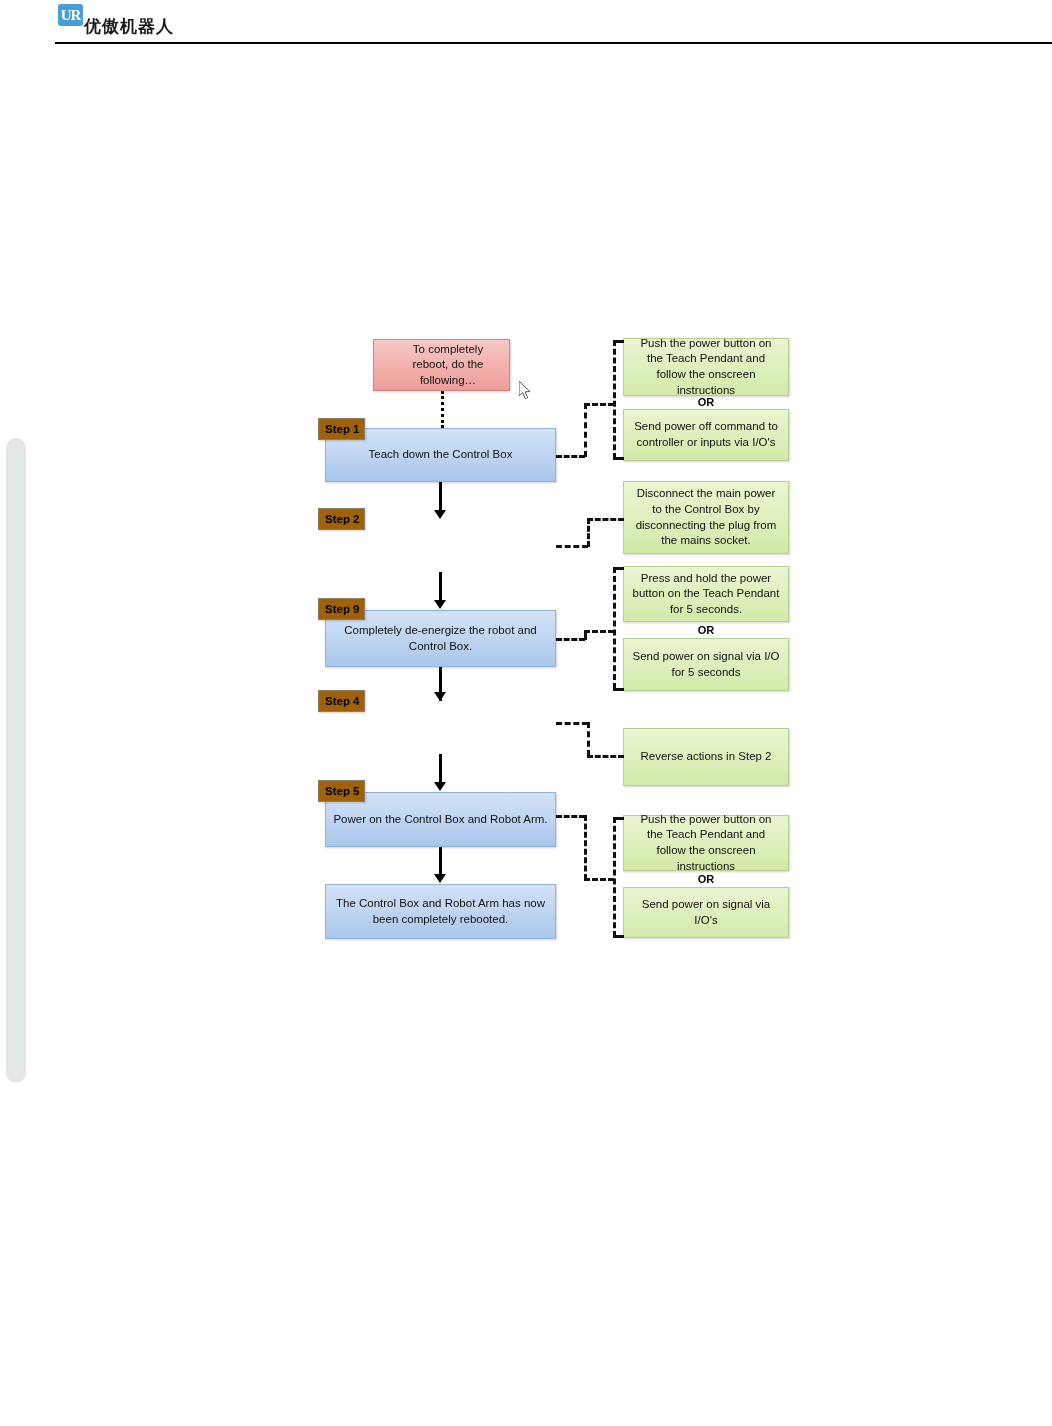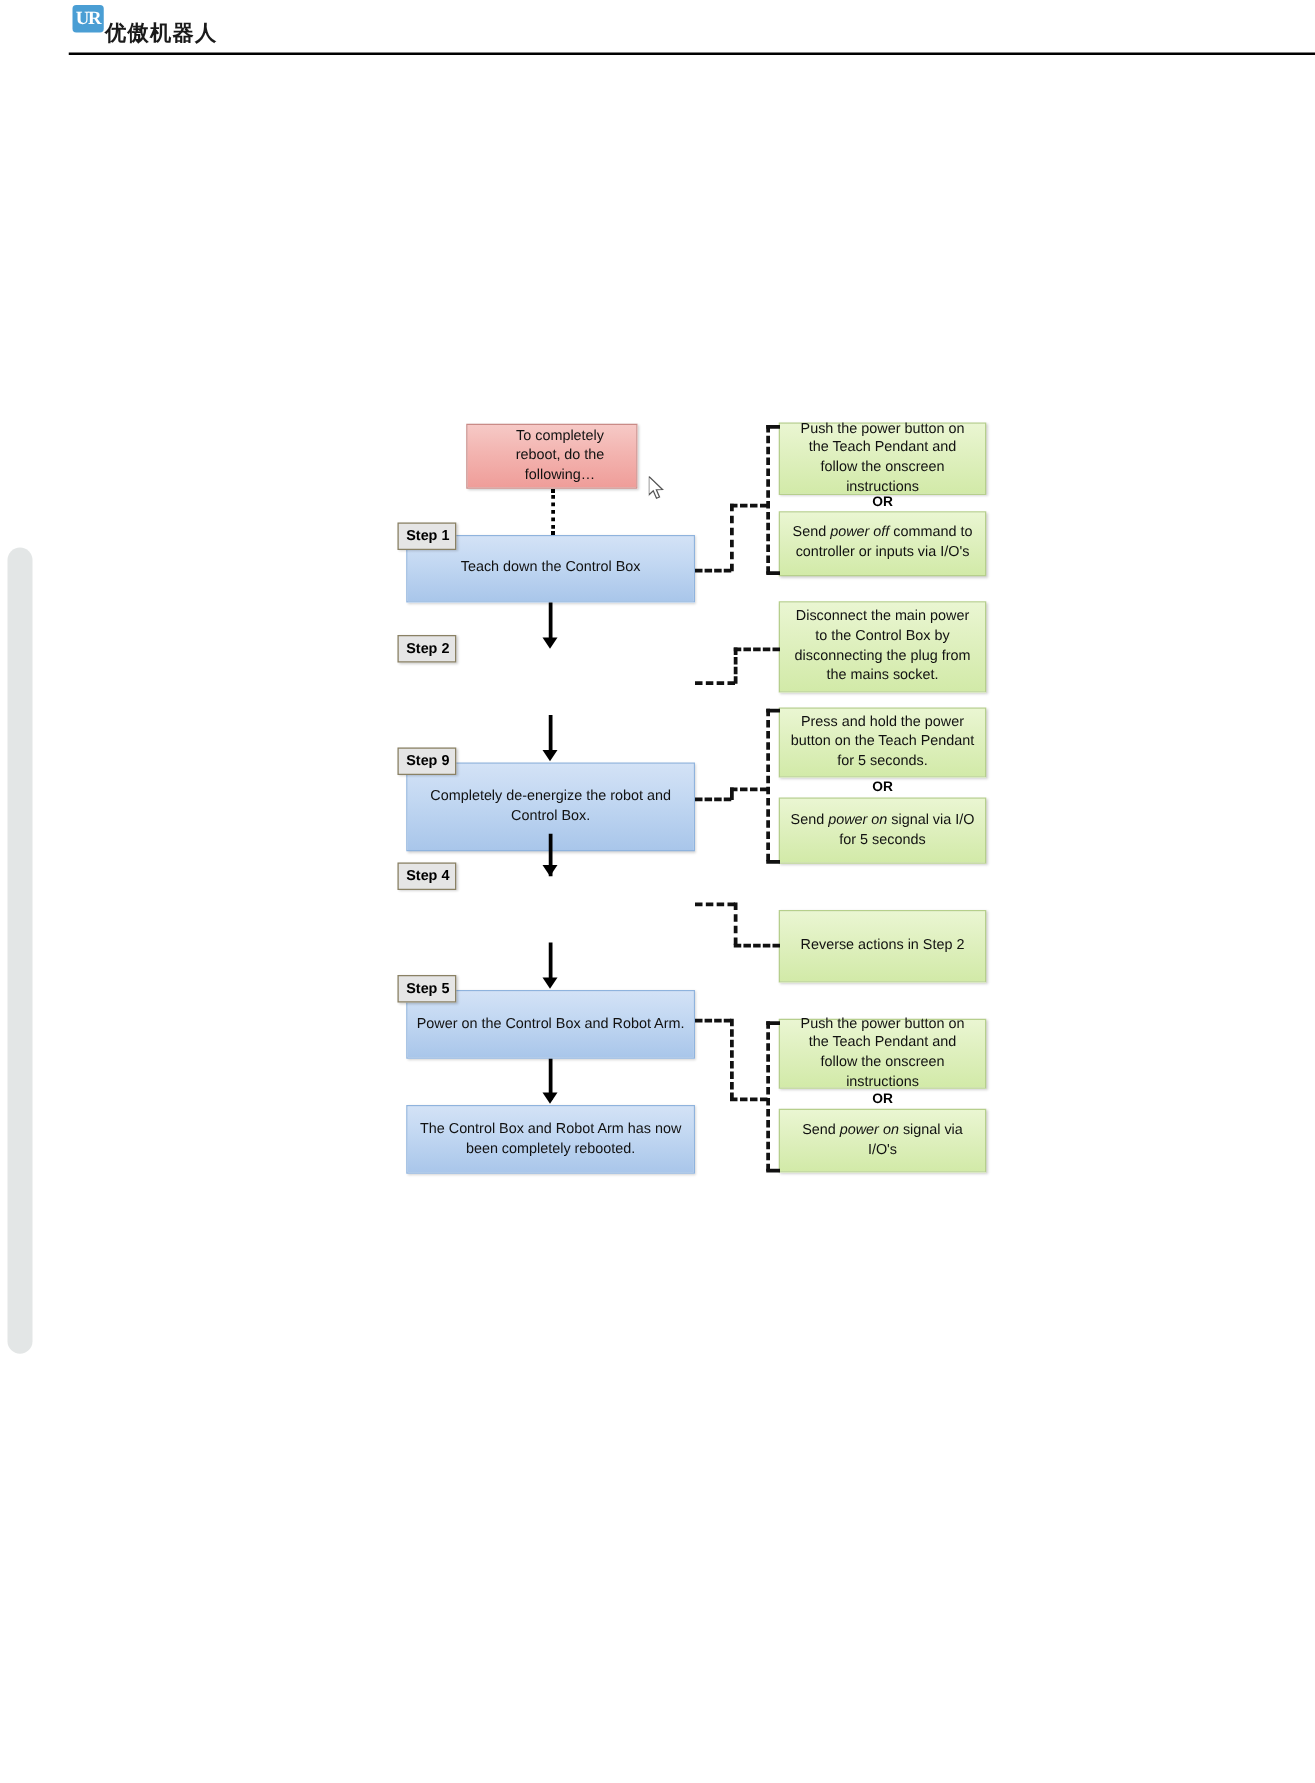--- a/index.html
+++ b/index.html
@@ -105,21 +105,21 @@
 
   .node-note {
     background: linear-gradient(to bottom, #eaf6d2 0%, #dff0bf 45%, #d2eaa8 100%);
     border: 1px solid #b6cf8c;
     box-shadow: 1px 1px 2px rgba(0,0,0,0.18);
   }
 
   .step-tag {
     position: absolute;
     box-sizing: border-box;
-    background: #e5e5e5;
+    background: #a16207;
     border: 1px solid #8a8164;
     color: #000000;
     font-size: 11.5px;
     font-weight: bold;
     display: flex;
     align-items: center;
     padding-left: 6px;
     z-index: 5;
     box-shadow: 1px 1px 2px rgba(0,0,0,0.20);
   }
@@ -167,21 +167,21 @@
 
   
   #mouse-cursor {
     position: absolute;
     left: 519px;
     top: 381px;
     width: 14px;
     height: 20px;
   }
 
-  .italic { font-style: italic; }
+  .italic { }
 </style>
 </head>
 <body>
 
 <div id="page-header">
   <div id="brand-logo-mark">UR</div>
   <div id="brand-name">优傲机器人</div>
   <div id="header-rule"></div>
 </div>
 
@@ -218,21 +218,21 @@
 
   <div class="arrow-shaft" style="left:439px; top:572px; height:33px;"></div>
   <div class="arrow-head" style="left:434px; top:600px;"></div>
 
   <div class="node node-note" style="left:623px; top:481px; width:166px; height:73px;">Disconnect the main power to the Control Box by disconnecting the plug from the mains socket.</div>
   <div class="dash-h" style="left:556px; top:545px; width:32px;"></div>
   <div class="dash-v" style="left:587px; top:518px; height:29px;"></div>
   <div class="dash-h" style="left:587px; top:518px; width:37px;"></div>
 
   <div class="step-tag" style="left:318px; top:598px; width:47px; height:22px;">Step 9</div>
-  <div class="node node-step" style="left:325px; top:610px; width:231px; height:71px;">Completely de-energize the robot and Control Box.</div>
+  <div class="node node-step" style="left:325px; top:610px; width:231px; height:57px;">Completely de-energize the robot and Control Box.</div>
 
   <div class="arrow-shaft" style="left:439px; top:667px; height:34px;"></div>
   <div class="arrow-head" style="left:434px; top:692px;"></div>
 
   <div class="node node-note" style="left:623px; top:566px; width:166px; height:56px;">Press and hold the power button on the Teach Pendant for 5 seconds.</div>
   <div class="or-label" style="left:623px; top:624px; width:166px;">OR</div>
   <div class="node node-note" style="left:623px; top:638px; width:166px; height:53px;">
     <div>
       <span>Send </span><span class="italic">power on</span><span> signal via I/O for 5 seconds</span>
     </div>

